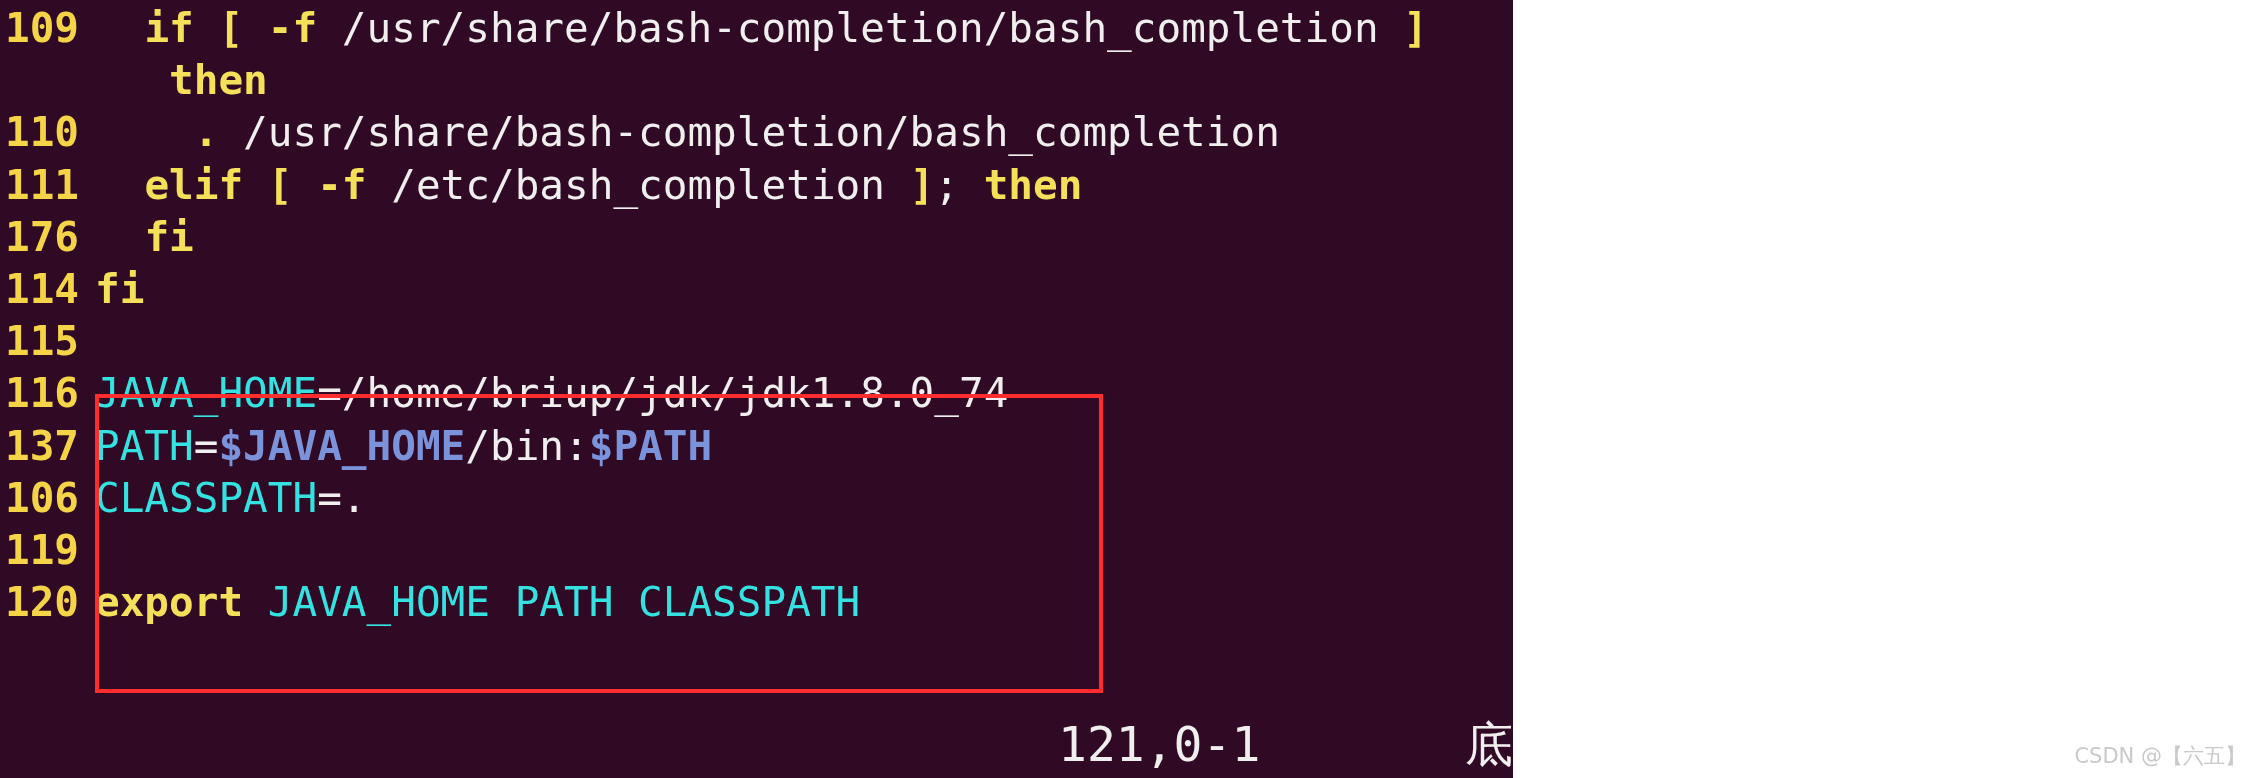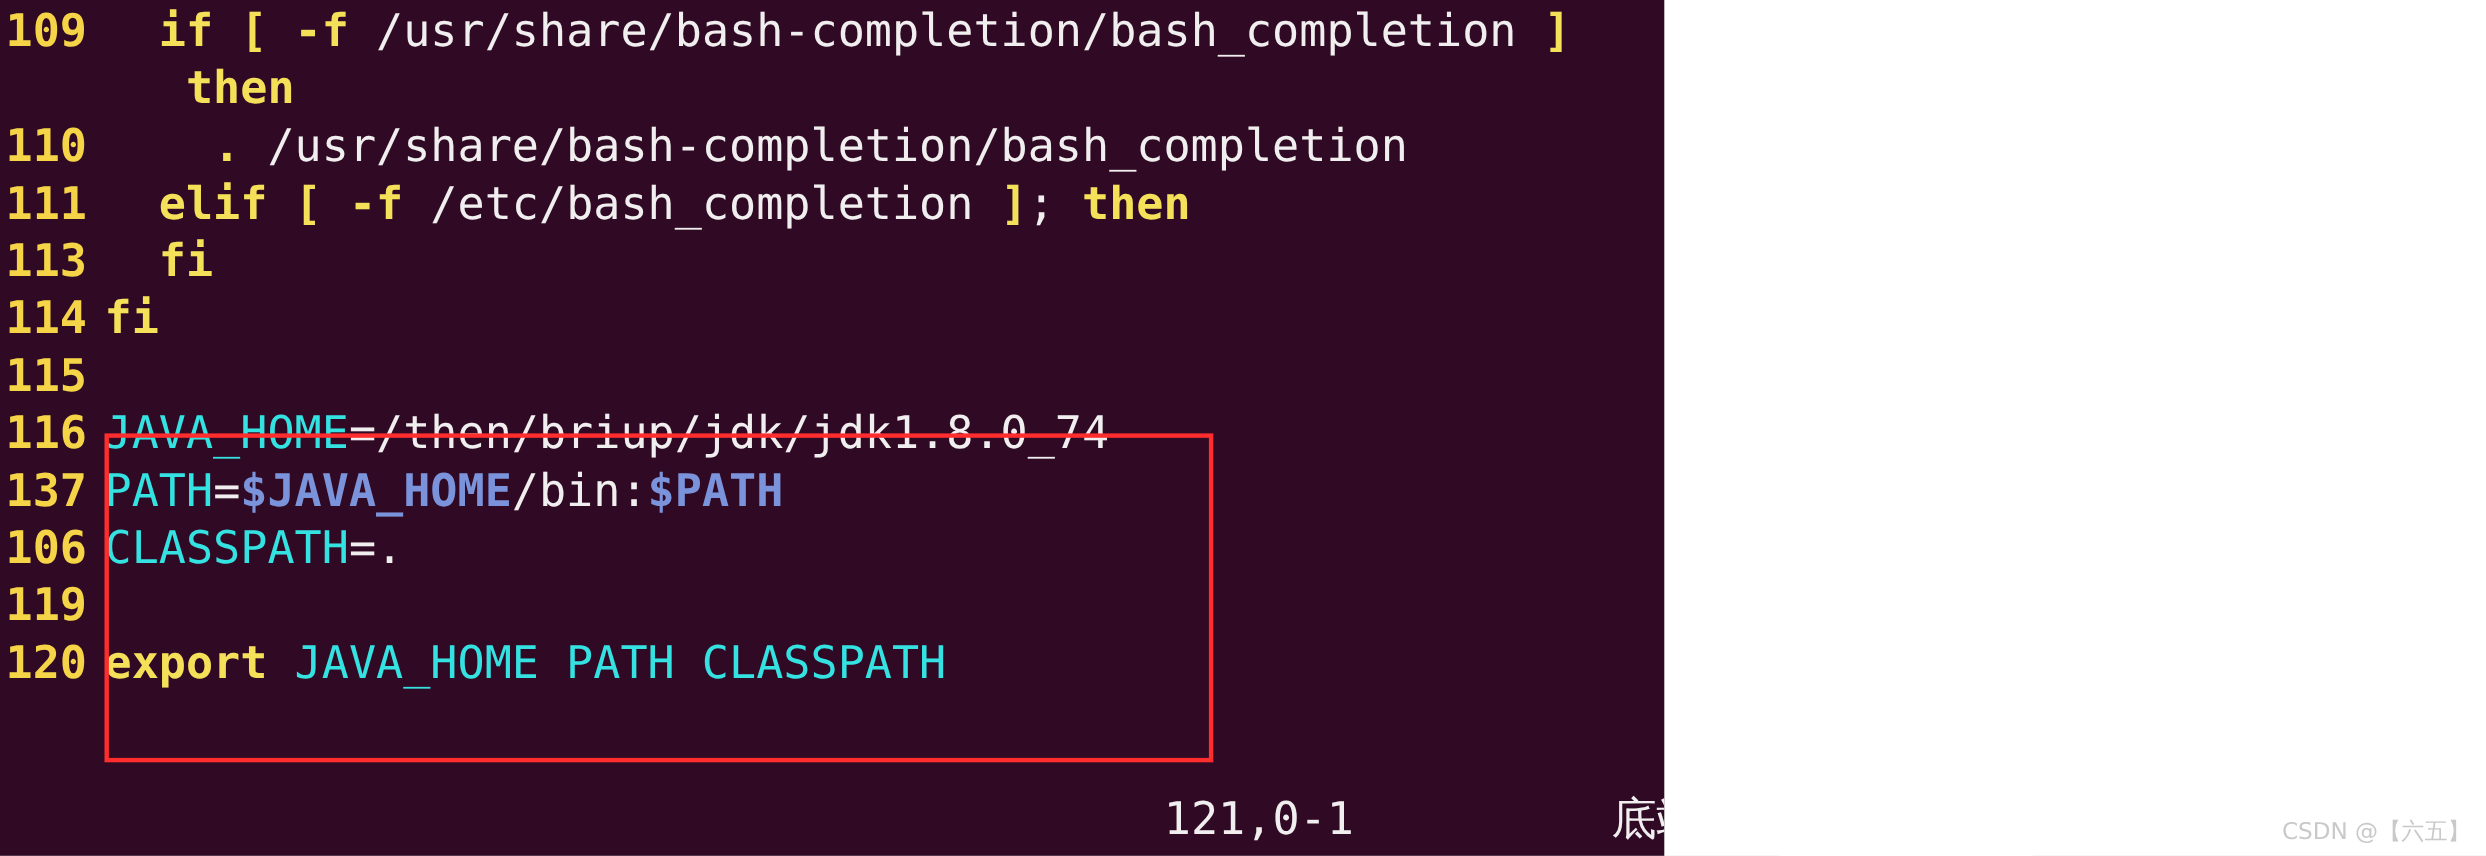--- a/index.html
+++ b/index.html
@@ -86,21 +86,21 @@
 
   
   #status-line {
     position: absolute;
     left: 0;
     bottom: 0;
     width: 1513px;
     height: 68px;
     line-height: 68px;
     white-space: pre;
-    font-size: 41px;
+    font-size: 48px;
     color: #f0eeee;
     font-family: "DejaVu Sans Mono", "Liberation Mono", monospace;
     text-decoration: underline;
   }
   #status-cursor-pos {
     position: absolute;
     left: 1058px;
     top: 0;
     color: #f0eeee;
   }
@@ -127,24 +127,24 @@
 </head>
 <body>
 
 <div id="terminal" style="background: rgb(48, 10, 36); width: 1513px;">
 
   <div id="code-area" style="width: 1764px;">
       <div class="code-line"><span class="lineno">109</span><span class="code-text"><span class="c-txt">  </span><span class="c-kw">if</span><span class="c-txt"> </span><span class="c-kw">[</span><span class="c-txt"> </span><span class="c-kw">-f</span><span class="c-txt"> /usr/share/bash-completion/bash_completion </span><span class="c-kw">]</span></span></div>
       <div class="code-line"><span class="lineno blank"></span><span class="code-text"><span class="c-txt">   </span><span class="c-kw">then</span></span></div>
       <div class="code-line"><span class="lineno">110</span><span class="code-text"><span class="c-txt">    </span><span class="c-kw">.</span><span class="c-txt"> /usr/share/bash-completion/bash_completion</span></span></div>
       <div class="code-line"><span class="lineno">111</span><span class="code-text"><span class="c-txt">  </span><span class="c-kw">elif</span><span class="c-txt"> </span><span class="c-kw">[</span><span class="c-txt"> </span><span class="c-kw">-f</span><span class="c-txt"> /etc/bash_completion </span><span class="c-kw">]</span><span class="c-txt">;</span><span class="c-txt"> </span><span class="c-kw">then</span></span></div>
-      <div class="code-line"><span class="lineno">113</span><span class="code-text"><span class="c-txt">  </span><span class="c-kw">fi</span></span></div>
+      <div class="code-line"><span class="lineno">176</span><span class="code-text"><span class="c-txt">  </span><span class="c-kw">fi</span></span></div>
       <div class="code-line"><span class="lineno">114</span><span class="code-text"><span class="c-kw">fi</span></span></div>
       <div class="code-line"><span class="lineno">115</span><span class="code-text"></span></div>
-      <div class="code-line"><span class="lineno">116</span><span class="code-text"><span class="c-ident">JAVA_HOME</span><span class="c-txt">=/then/briup/jdk/jdk1.8.0_74</span></span></div>
+      <div class="code-line"><span class="lineno">116</span><span class="code-text"><span class="c-ident">JAVA_HOME</span><span class="c-txt">=/home/briup/jdk/jdk1.8.0_74</span></span></div>
       <div class="code-line"><span class="lineno">137</span><span class="code-text"><span class="c-ident">PATH</span><span class="c-txt">=</span><span class="c-var">$JAVA_HOME</span><span class="c-txt">/bin:</span><span class="c-var">$PATH</span></span></div>
       <div class="code-line"><span class="lineno">106</span><span class="code-text"><span class="c-ident">CLASSPATH</span><span class="c-txt">=.</span></span></div>
       <div class="code-line"><span class="lineno">119</span><span class="code-text"></span></div>
       <div class="code-line"><span class="lineno">120</span><span class="code-text"><span class="c-kw">export</span><span class="c-txt"> </span><span class="c-ident">JAVA_HOME PATH CLASSPATH</span></span></div>
     </div>
 
   <div id="red-box" style="left: 95px; top: 394px; width: 1008px; height: 299px; border-color: rgb(255, 45, 45);"></div>
 
   <div id="status-line" style="width: 1513px;">
     <span id="status-cursor-pos">121,0-1</span>

